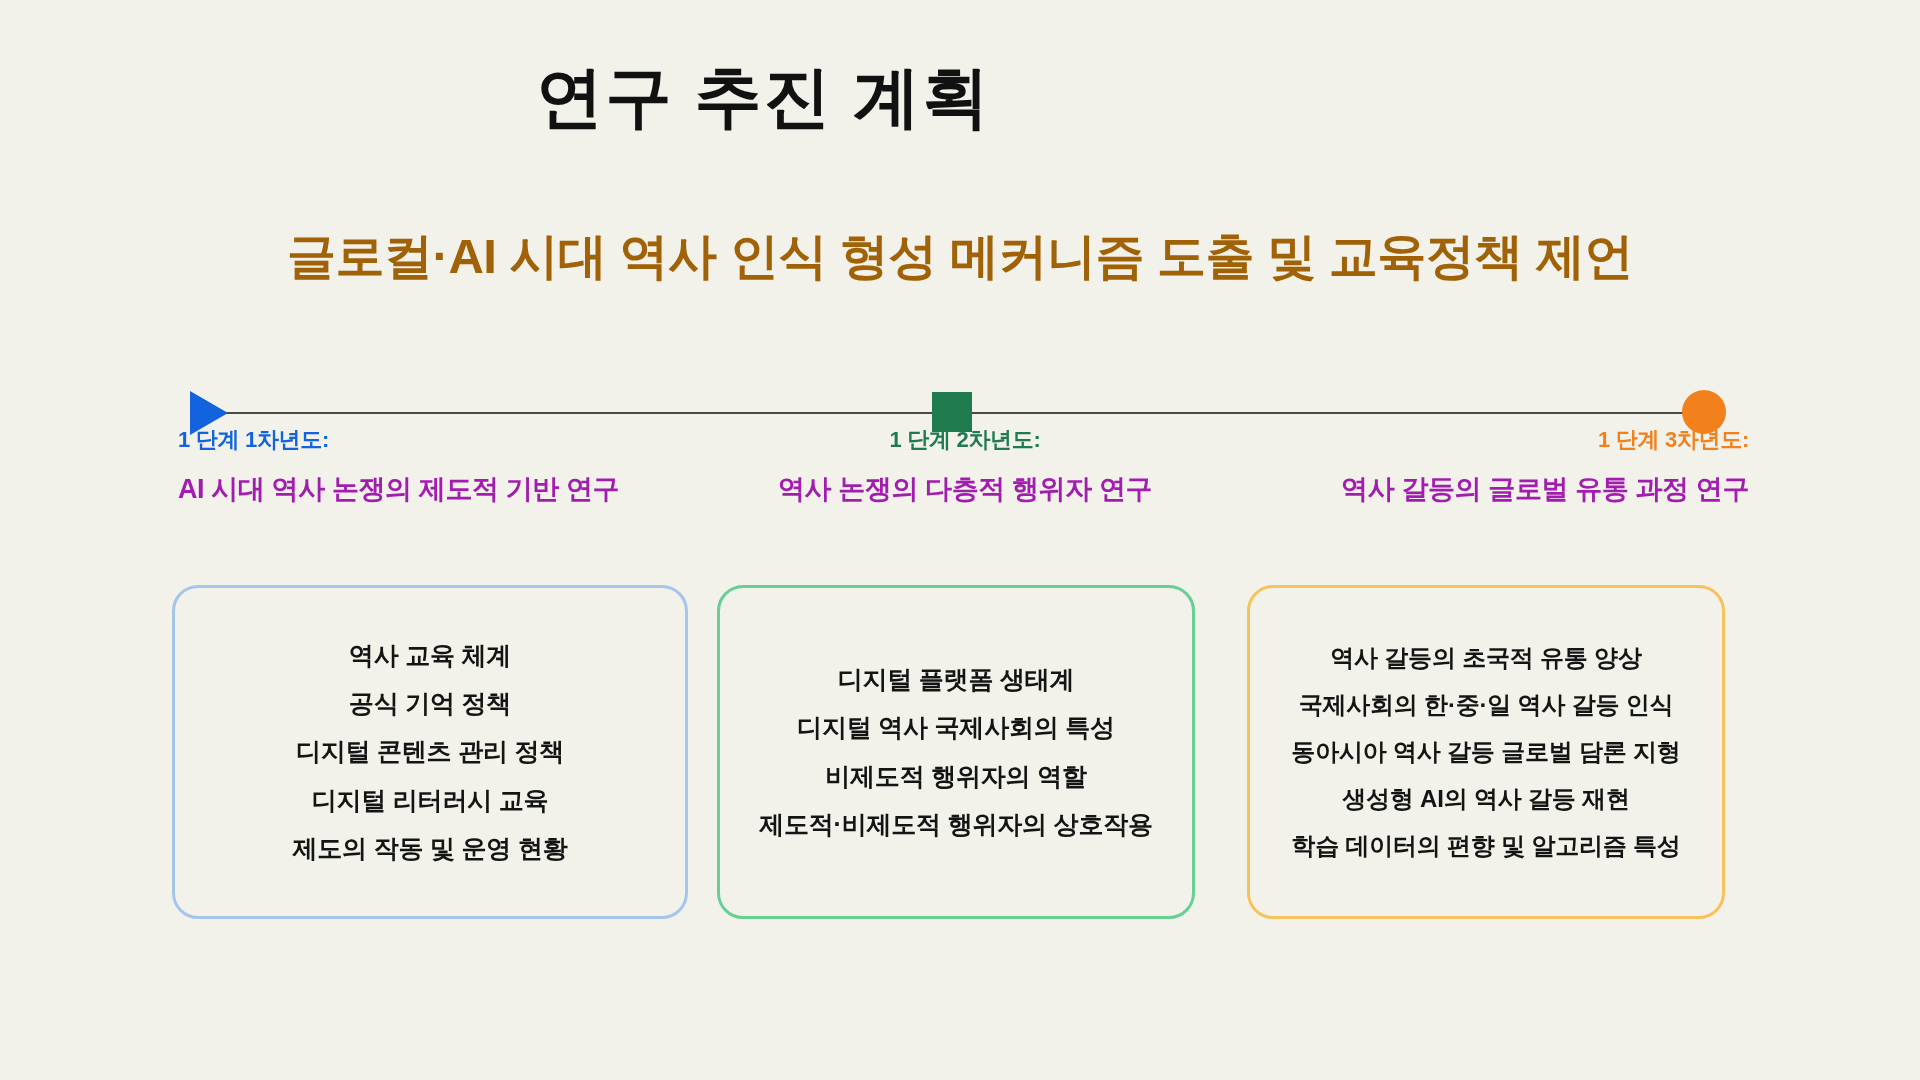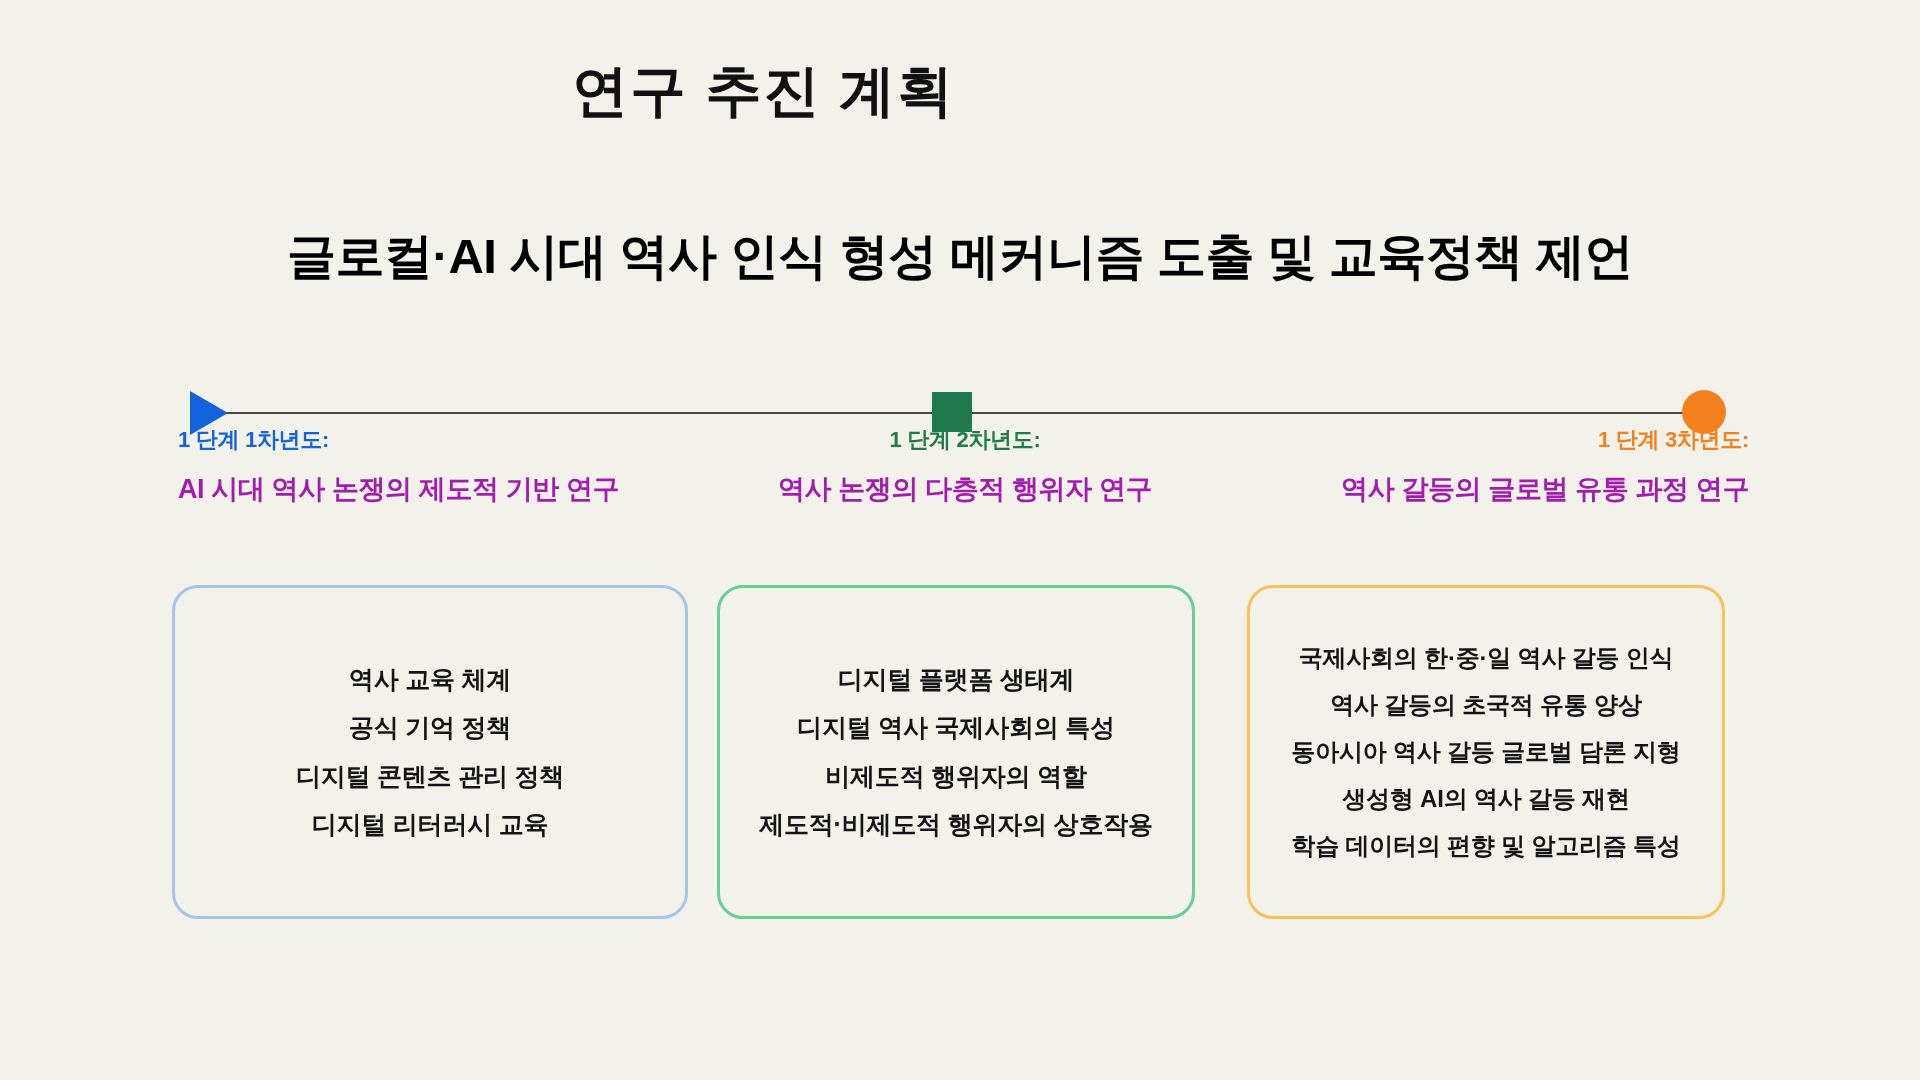--- a/index.html
+++ b/index.html
@@ -19,36 +19,36 @@
     width: 1920px;
     height: 1080px;
     box-sizing: border-box;
   }
   .title {
     position: absolute;
     top: 62px;
     left: 0;
     width: 1527px;
     text-align: center;
-    font-size: 56px;
+    font-size: 67px;
     font-weight: 900;
     letter-spacing: 2px;
     color: #111111;
     line-height: 1.05;
   }
   .subtitle {
     position: absolute;
     top: 228px;
     left: 0;
     width: 1920px;
     text-align: center;
     font-size: 49px;
     font-weight: 800;
     letter-spacing: -0.5px;
-    color: #000000;
+    color: #a16207;
     line-height: 1.15;
   }
   
   .timeline {
     position: absolute;
     top: 388px;
     left: 190px;
     width: 1550px;
     height: 50px;
   }
@@ -172,40 +172,41 @@
   <div class="columns">
 
     <div class="col col-1">
       <div class="stage-label">1 단계 1차년도:</div>
       <div class="stage-desc">AI 시대 역사 논쟁의 제도적 기반 연구</div>
       <div class="card">
         <div class="card-item">역사 교육 체계</div>
         <div class="card-item">공식 기억 정책</div>
         <div class="card-item">디지털 콘텐츠 관리 정책</div>
         <div class="card-item">디지털 리터러시 교육</div>
+        <div class="card-item">제도의 작동 및 운영 현황</div>
       </div>
     </div>
 
     <div class="col col-2">
       <div class="stage-label">1 단계 2차년도:</div>
       <div class="stage-desc">역사 논쟁의 다층적 행위자 연구</div>
       <div class="card">
         <div class="card-item">디지털 플랫폼 생태계</div>
         <div class="card-item">디지털 역사 국제사회의 특성</div>
         <div class="card-item">비제도적 행위자의 역할</div>
         <div class="card-item">제도적·비제도적 행위자의 상호작용</div>
       </div>
     </div>
 
     <div class="col col-3">
       <div class="stage-label">1 단계 3차년도:</div>
       <div class="stage-desc">역사 갈등의 글로벌 유통 과정 연구</div>
       <div class="card">
+        <div class="card-item">역사 갈등의 초국적 유통 양상</div>
         <div class="card-item">국제사회의 한·중·일 역사 갈등 인식</div>
-        <div class="card-item">역사 갈등의 초국적 유통 양상</div>
         <div class="card-item">동아시아 역사 갈등 글로벌 담론 지형</div>
         <div class="card-item">생성형 AI의 역사 갈등 재현</div>
         <div class="card-item">학습 데이터의 편향 및 알고리즘 특성</div>
       </div>
     </div>
 
   </div>
 </div>
 
 </body></html>

